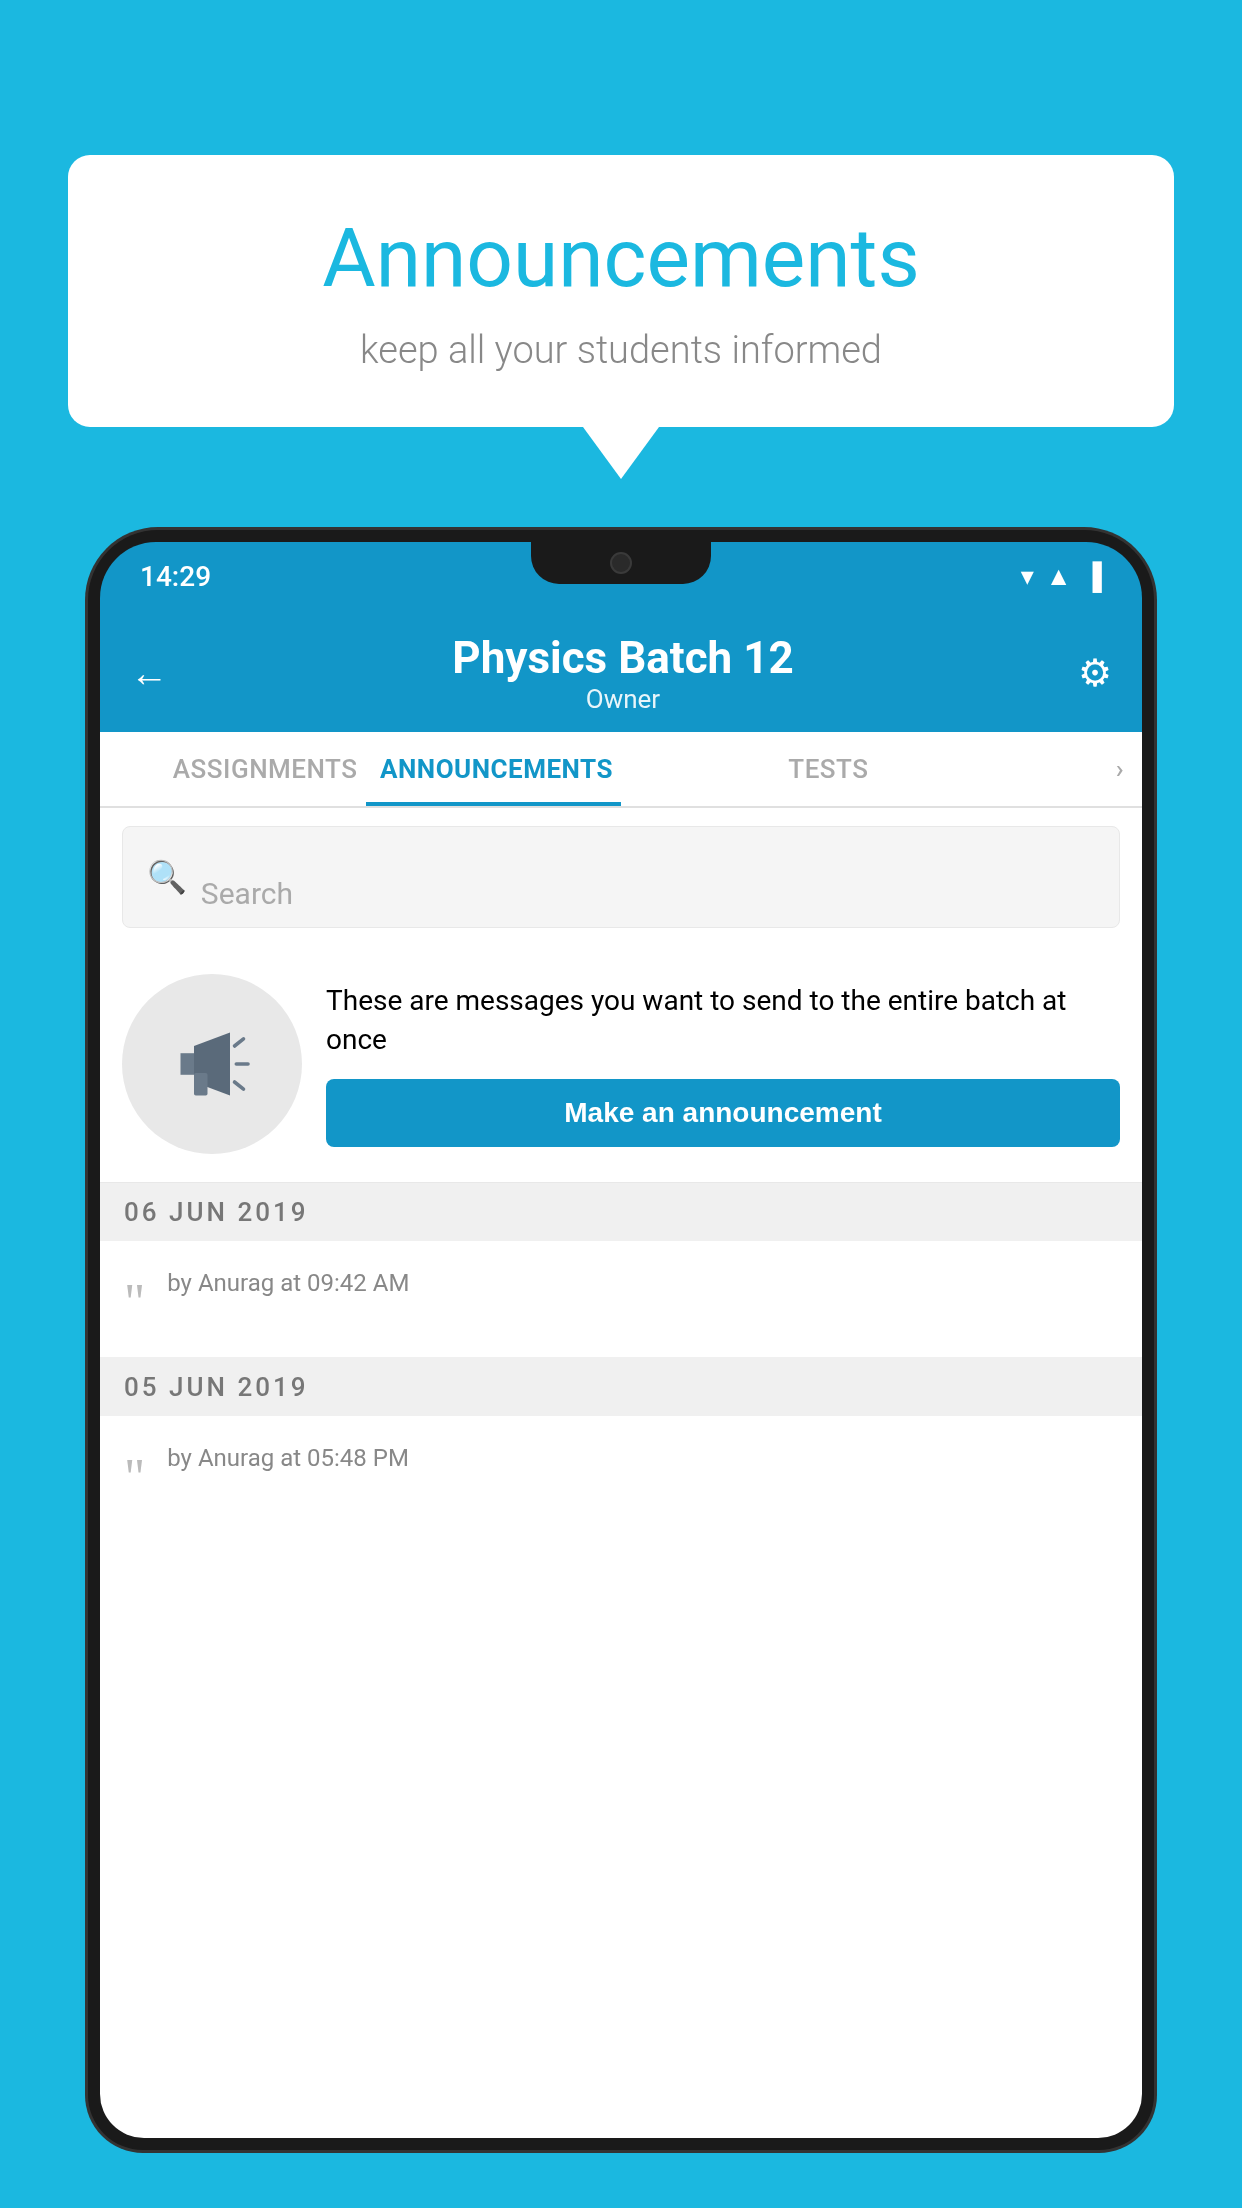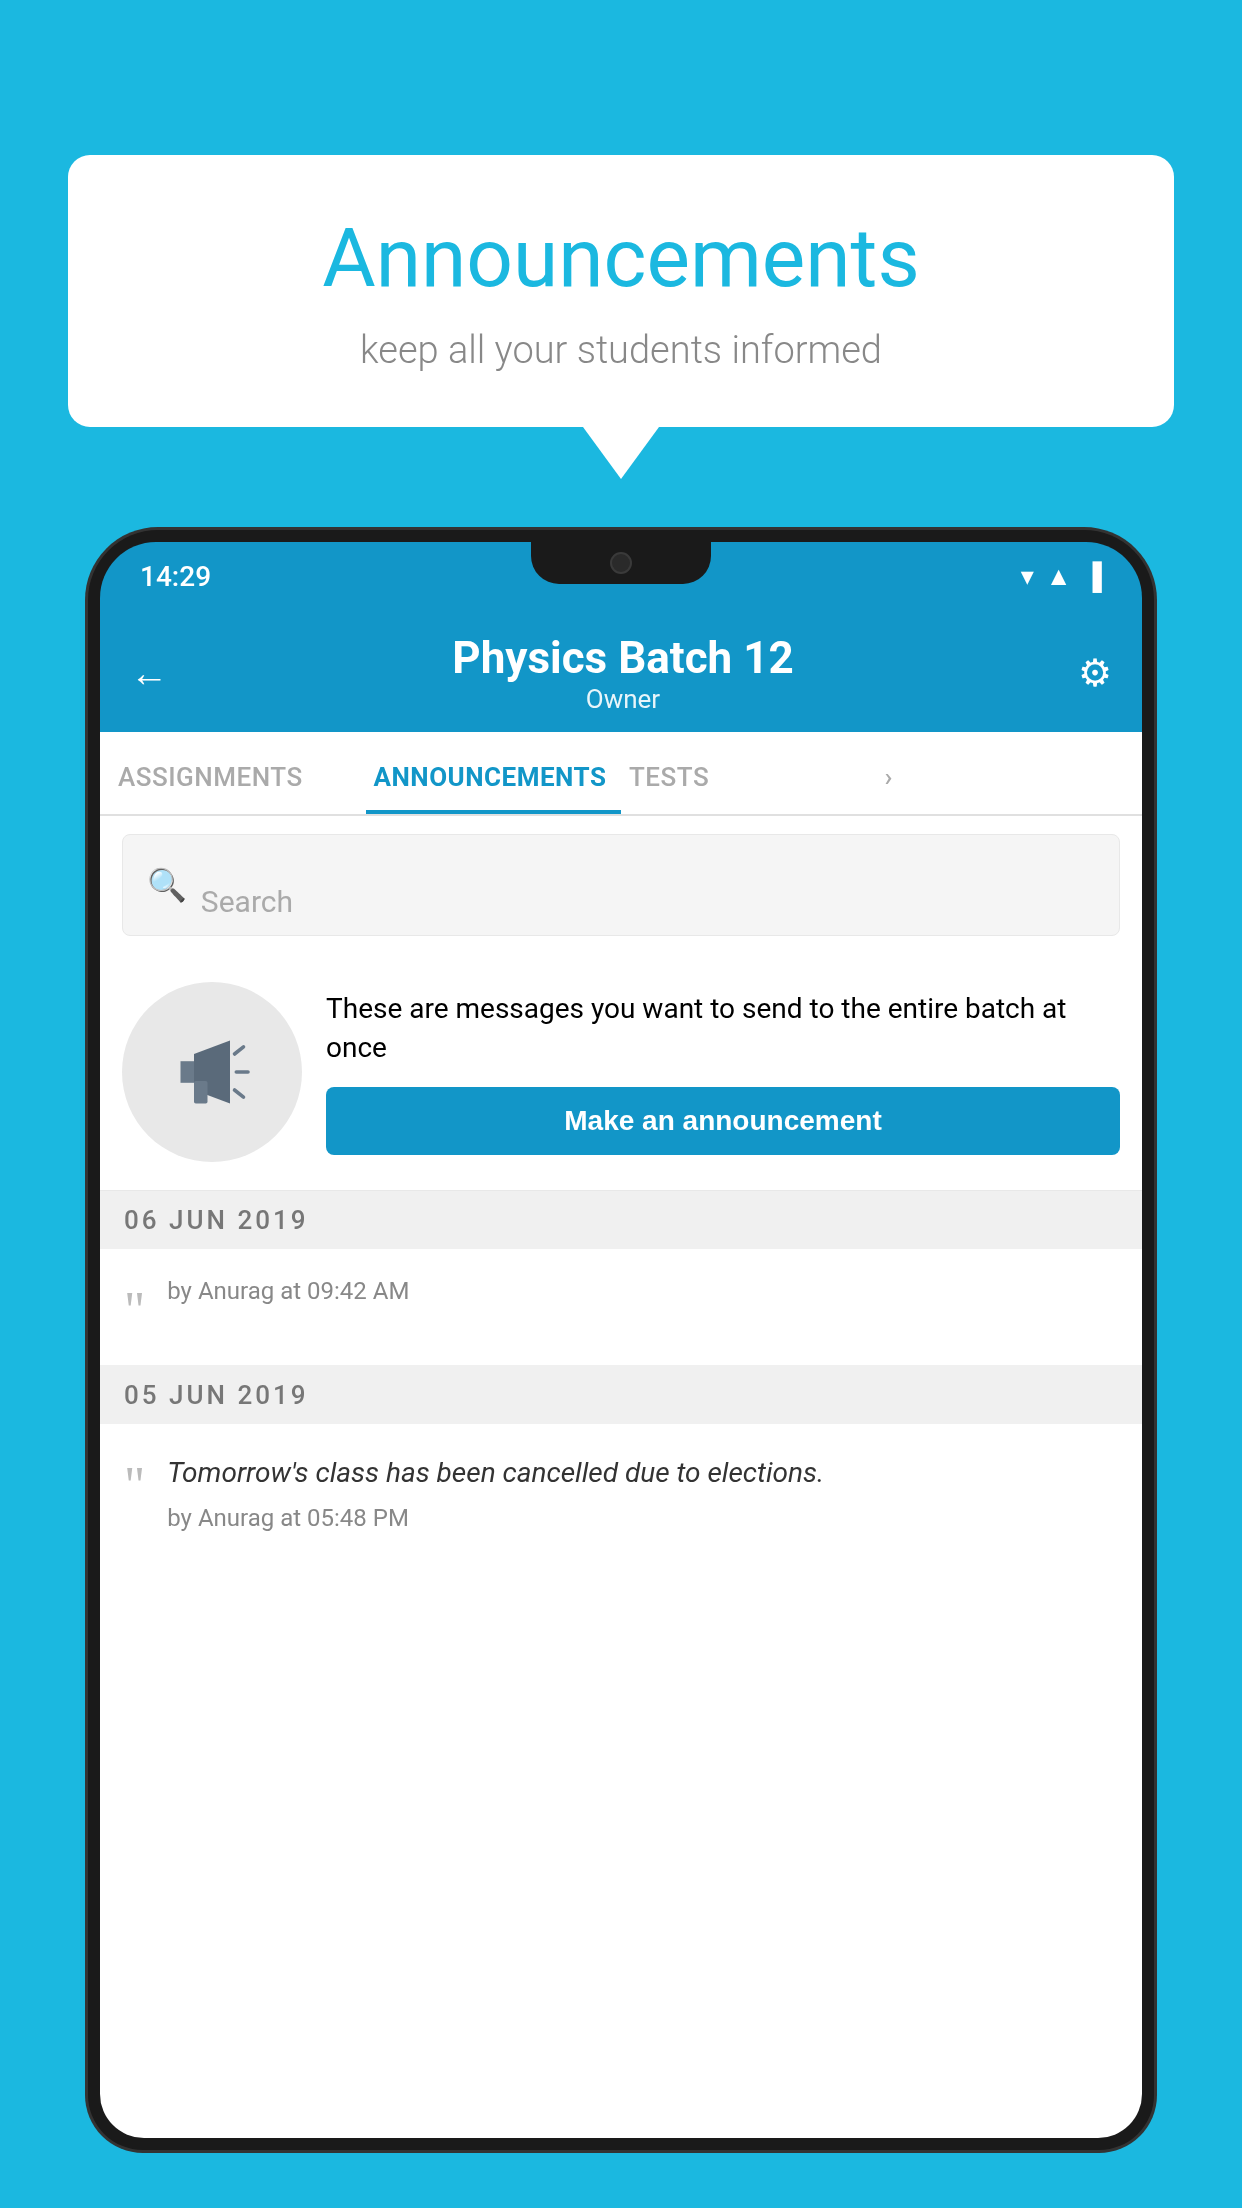--- a/index.html
+++ b/index.html
@@ -168,29 +168,28 @@
     
     .tabs-bar {
       background: white;
       display: flex;
       border-bottom: 2px solid #e0e0e0;
       padding: 0 10px;
     }
 
     .tab-item {
       flex: 1;
-      text-align: left;
+      text-align: right;
       padding: 22px 8px 18px 8px;
       font-size: 26px;
       font-weight: 500;
       color: #aaa;
       cursor: pointer;
       border-bottom: 4px solid transparent;
       letter-spacing: 0.5px;
-      margin-top: 8px;
     }
 
     .tab-item.active {
       color: #1296c8;
       border-bottom: 4px solid #1296c8;
       font-weight: 700;
     }
 
     
     .search-container {
@@ -412,20 +411,19 @@
         </div>
       </div>
 
       <div class="date-separator-2">
         <span>05  JUN  2019</span>
       </div>
 
       <div class="announcement-item-2">
         <div class="quote-icon">"</div>
         <div class="announcement-content">
-          <div class="announcement-text">Tomorrow's class has been cancelled due to elections.</div>
           <div class="announcement-author">by Anurag at 05:48 PM</div>
         </div>
       </div>
 
     </div>
   </div>
 </div>
 
 </body></html>

